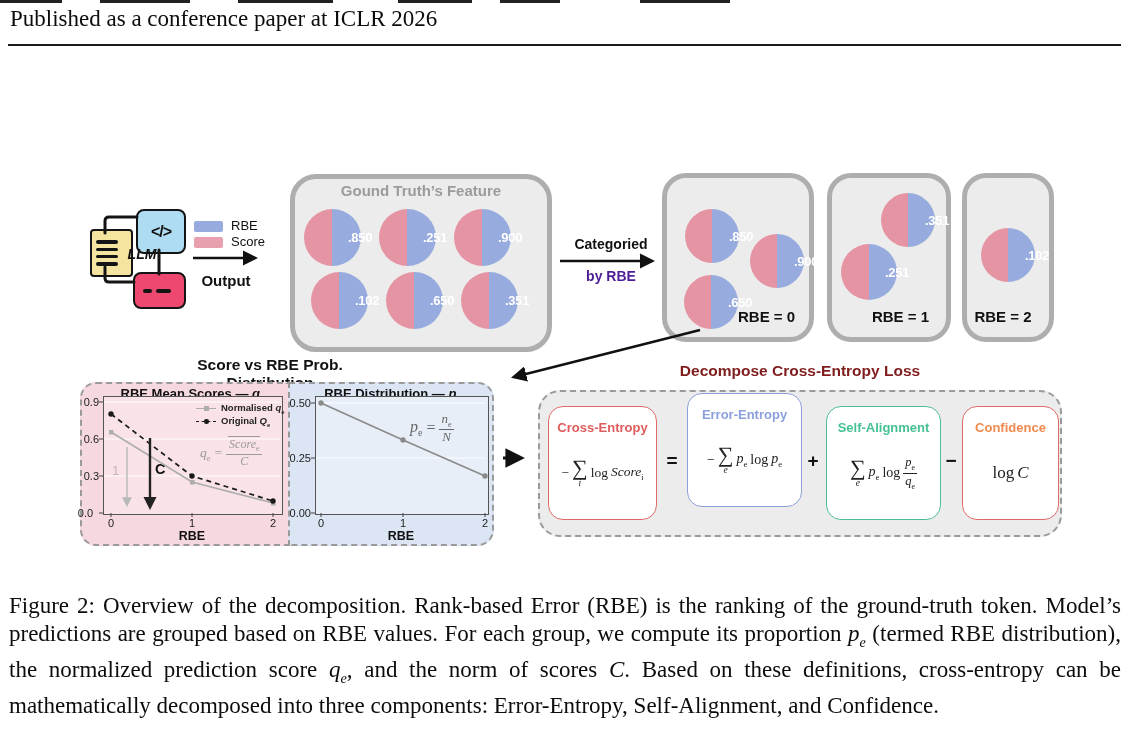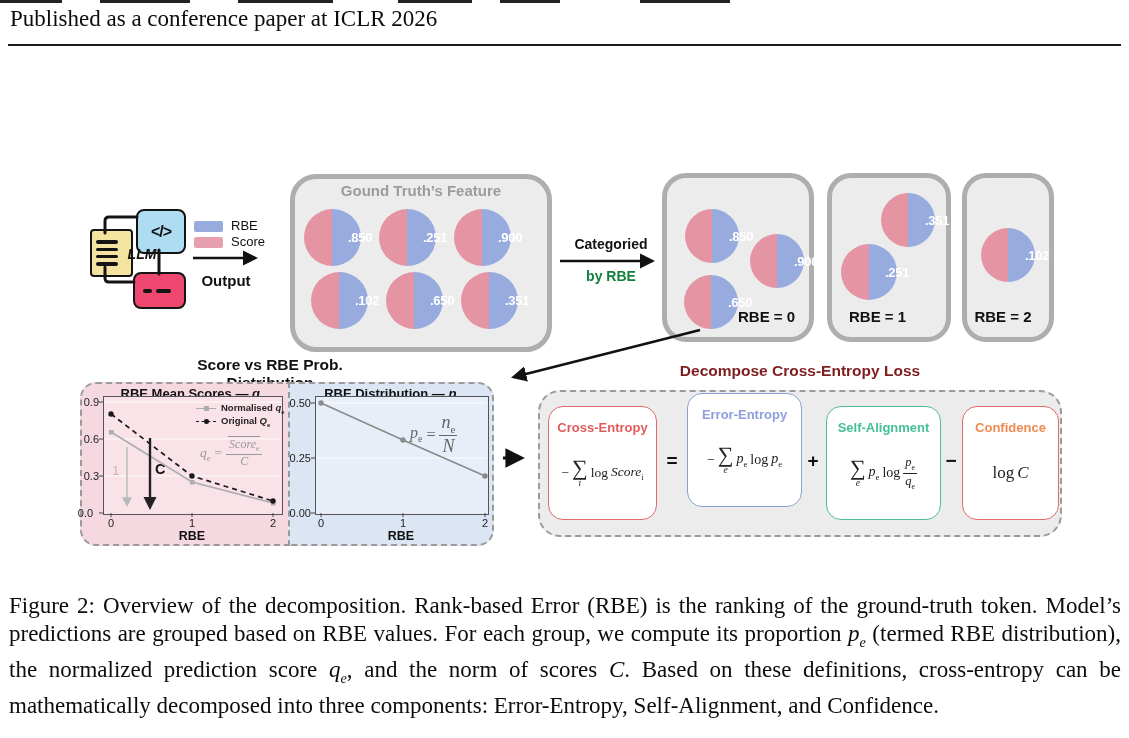--- a/index.html
+++ b/index.html
@@ -123,21 +123,21 @@
 <div class="abs pie" style="left:386px;top:272px;width:57px;height:57px">
     <span class="ps">.65</span>
     <span class="pr">0</span>
   </div>
 <div class="abs pie" style="left:461px;top:272px;width:57px;height:57px">
     <span class="ps">.35</span>
     <span class="pr">1</span>
   </div>
 
 <div class="abs ctr b" style="left:558px;top:236px;width:106px;font-size:14px;color:#111">Categoried</div>
-<div class="abs ctr b" style="left:558px;top:268px;width:106px;font-size:14px;color:#15803d">by RBE</div>
+<div class="abs ctr b" style="left:558px;top:268px;width:106px;font-size:14px;color:#4c1d95">by RBE</div>
 
 <div class="abs gbox" style="left:662px;top:173px;width:142px;height:159px"></div>
 <div class="abs gbox" style="left:827px;top:173px;width:114px;height:159px"></div>
 <div class="abs gbox" style="left:962px;top:173px;width:82px;height:159px"></div>
 
 <div class="abs pie" style="left:685px;top:209px;width:54px;height:54px">
     <span class="ps">.85</span>
     <span class="pr">0</span>
   </div>
 <div class="abs pie" style="left:750px;top:234px;width:54px;height:54px">
@@ -151,21 +151,21 @@
 <div class="abs glabel" style="left:738px;top:308px;width:72px;">RBE = 0</div>
 
 <div class="abs pie" style="left:881px;top:193px;width:54px;height:54px">
     <span class="ps">.35</span>
     <span class="pr">1</span>
   </div>
 <div class="abs pie" style="left:841px;top:244px;width:56px;height:56px">
     <span class="ps">.25</span>
     <span class="pr">1</span>
   </div>
-<div class="abs glabel" style="left:849px;top:308px;width:80px;text-align:left">RBE = 1</div>
+<div class="abs glabel" style="left:849px;top:308px;width:80px;text-align:right">RBE = 1</div>
 
 <div class="abs pie" style="left:981px;top:228px;width:54px;height:54px">
     <span class="ps">.10</span>
     <span class="pr">2</span>
   </div>
 <div class="abs glabel" style="left:963px;top:308px;width:80px;text-align:center">RBE = 2</div>
 
 <div class="abs ctr b" style="left:158px;top:356px;width:224px;font-size:15.5px;color:#111">Score vs RBE Prob. Distribution</div>
 
 <div class="abs panel" style="left:80px;top:382px;width:206px;height:160px;background:#f6d9e0;border-radius:16px 0 0 16px;border-right:none"></div>
@@ -215,21 +215,21 @@
 <div class="abs tick" style="left:283px;top:452px;width:28px;text-align:right">0.25</div>
 <div class="abs tick" style="left:283px;top:507px;width:28px;text-align:right">0.00</div>
 <div class="abs tick ctr" style="left:311px;top:517px;width:20px">0</div>
 <div class="abs tick ctr" style="left:393px;top:517px;width:20px">1</div>
 <div class="abs tick ctr" style="left:475px;top:517px;width:20px">2</div>
 <div class="abs xlabel ctr" style="left:361px;top:529px;width:80px">RBE</div>
 
 <div class="abs anno" style="left:410px;top:412px;font-size:16px;color:#666">
   <span><i>p</i><sub>e</sub></span>
   <span>=</span>
-  <span class="frac" style="font-size:18px">
+  <span class="frac" style="font-size:13px">
       <span class="num"><i>n</i><sub>e</sub></span>
       <span><i>N</i></span>
     </span>
 </div>
 
 <div class="abs ctr b" style="left:640px;top:362px;width:320px;font-size:15.5px;color:#7f1d1d">Decompose Cross-Entropy Loss</div>
 <div class="abs dbox" style="left:538px;top:390px;width:520px;height:143px"></div>
 
 <div class="abs card" style="left:548px;top:406px;width:107px;height:112px;border-color:#e06a6a">
   <div class="card-title" style="color:#e05c5c">Cross-Entropy</div>

